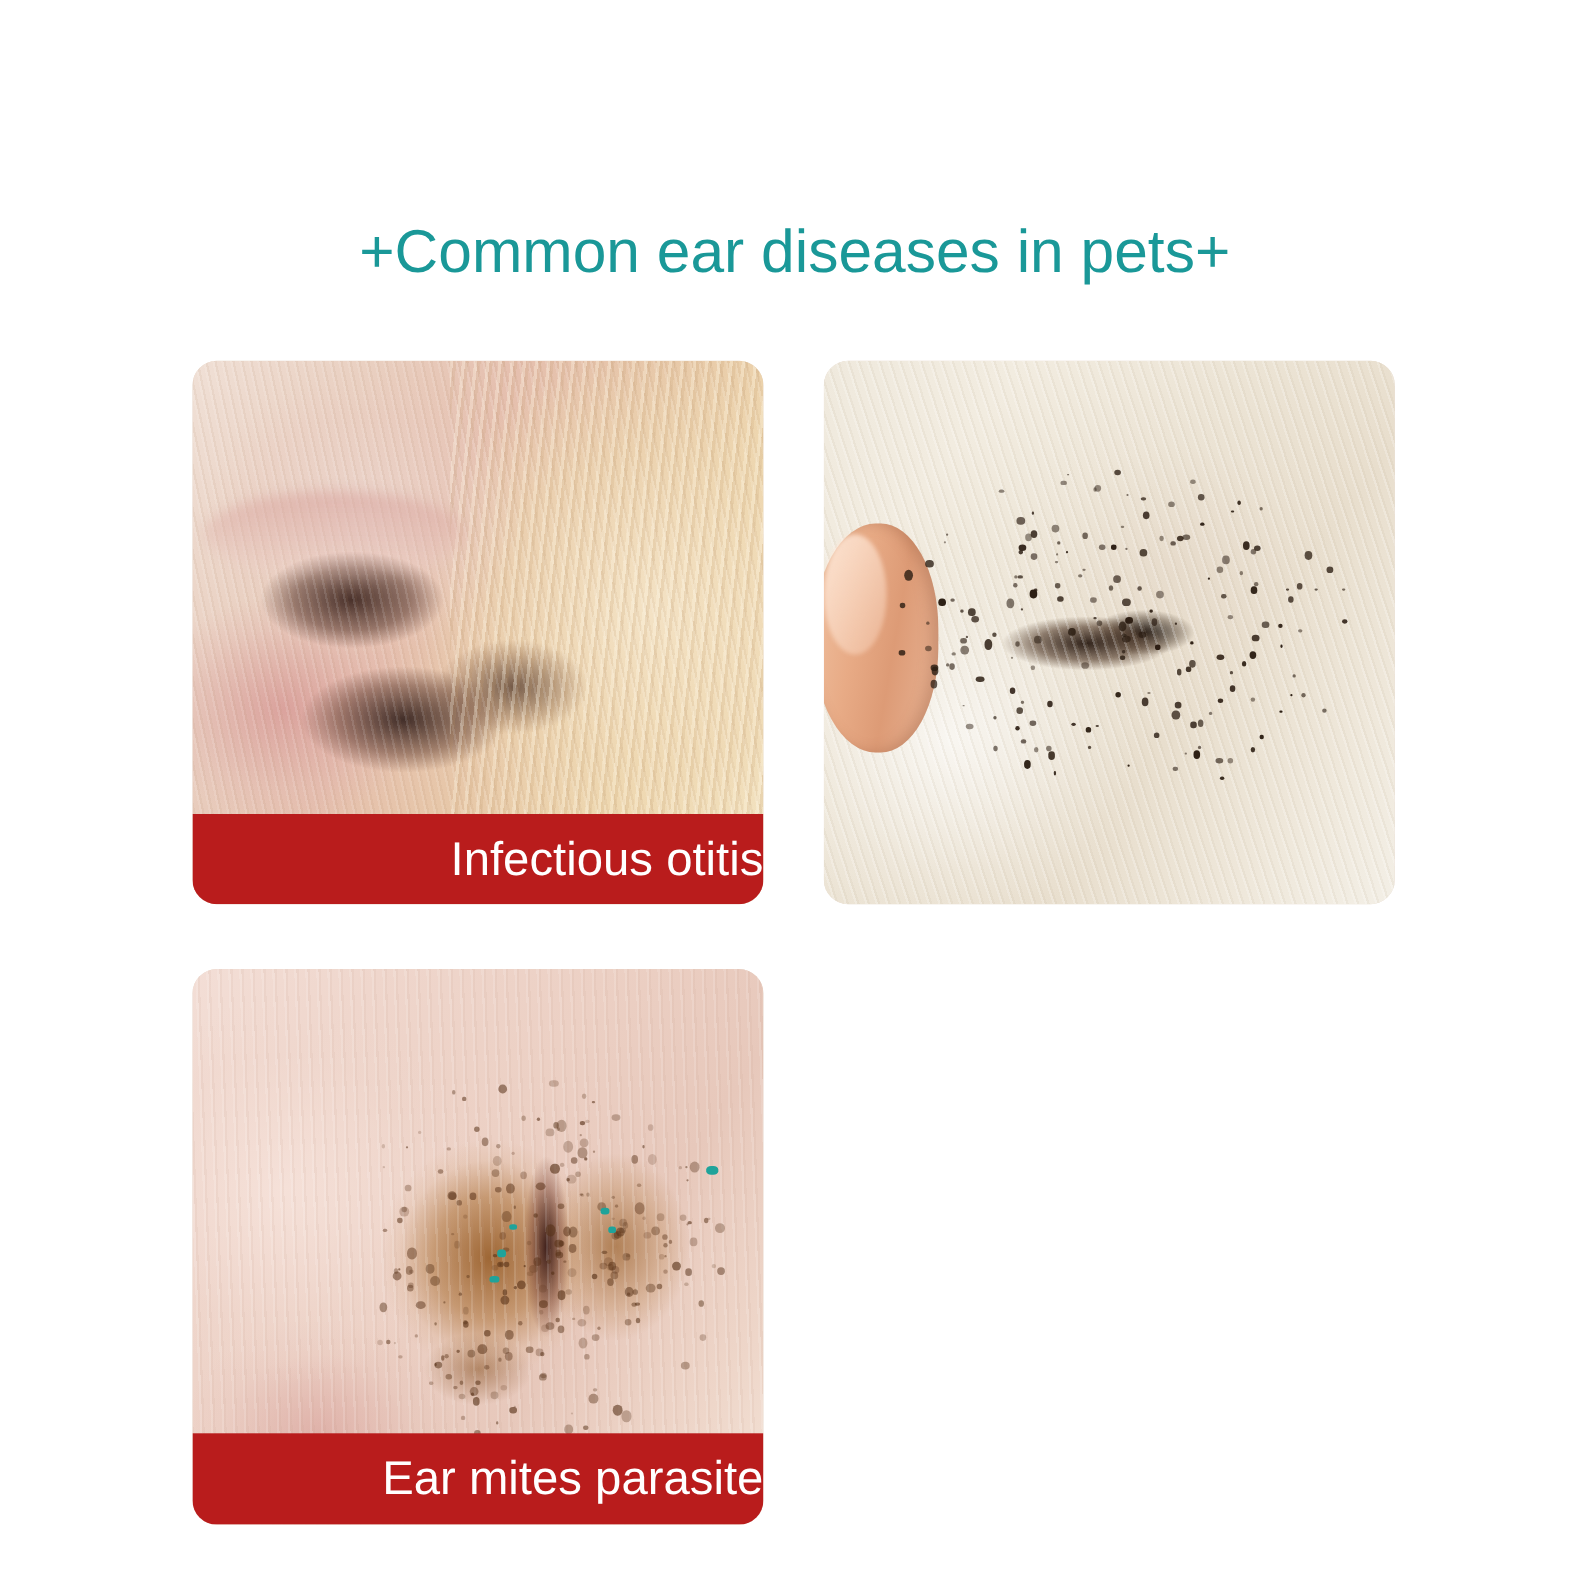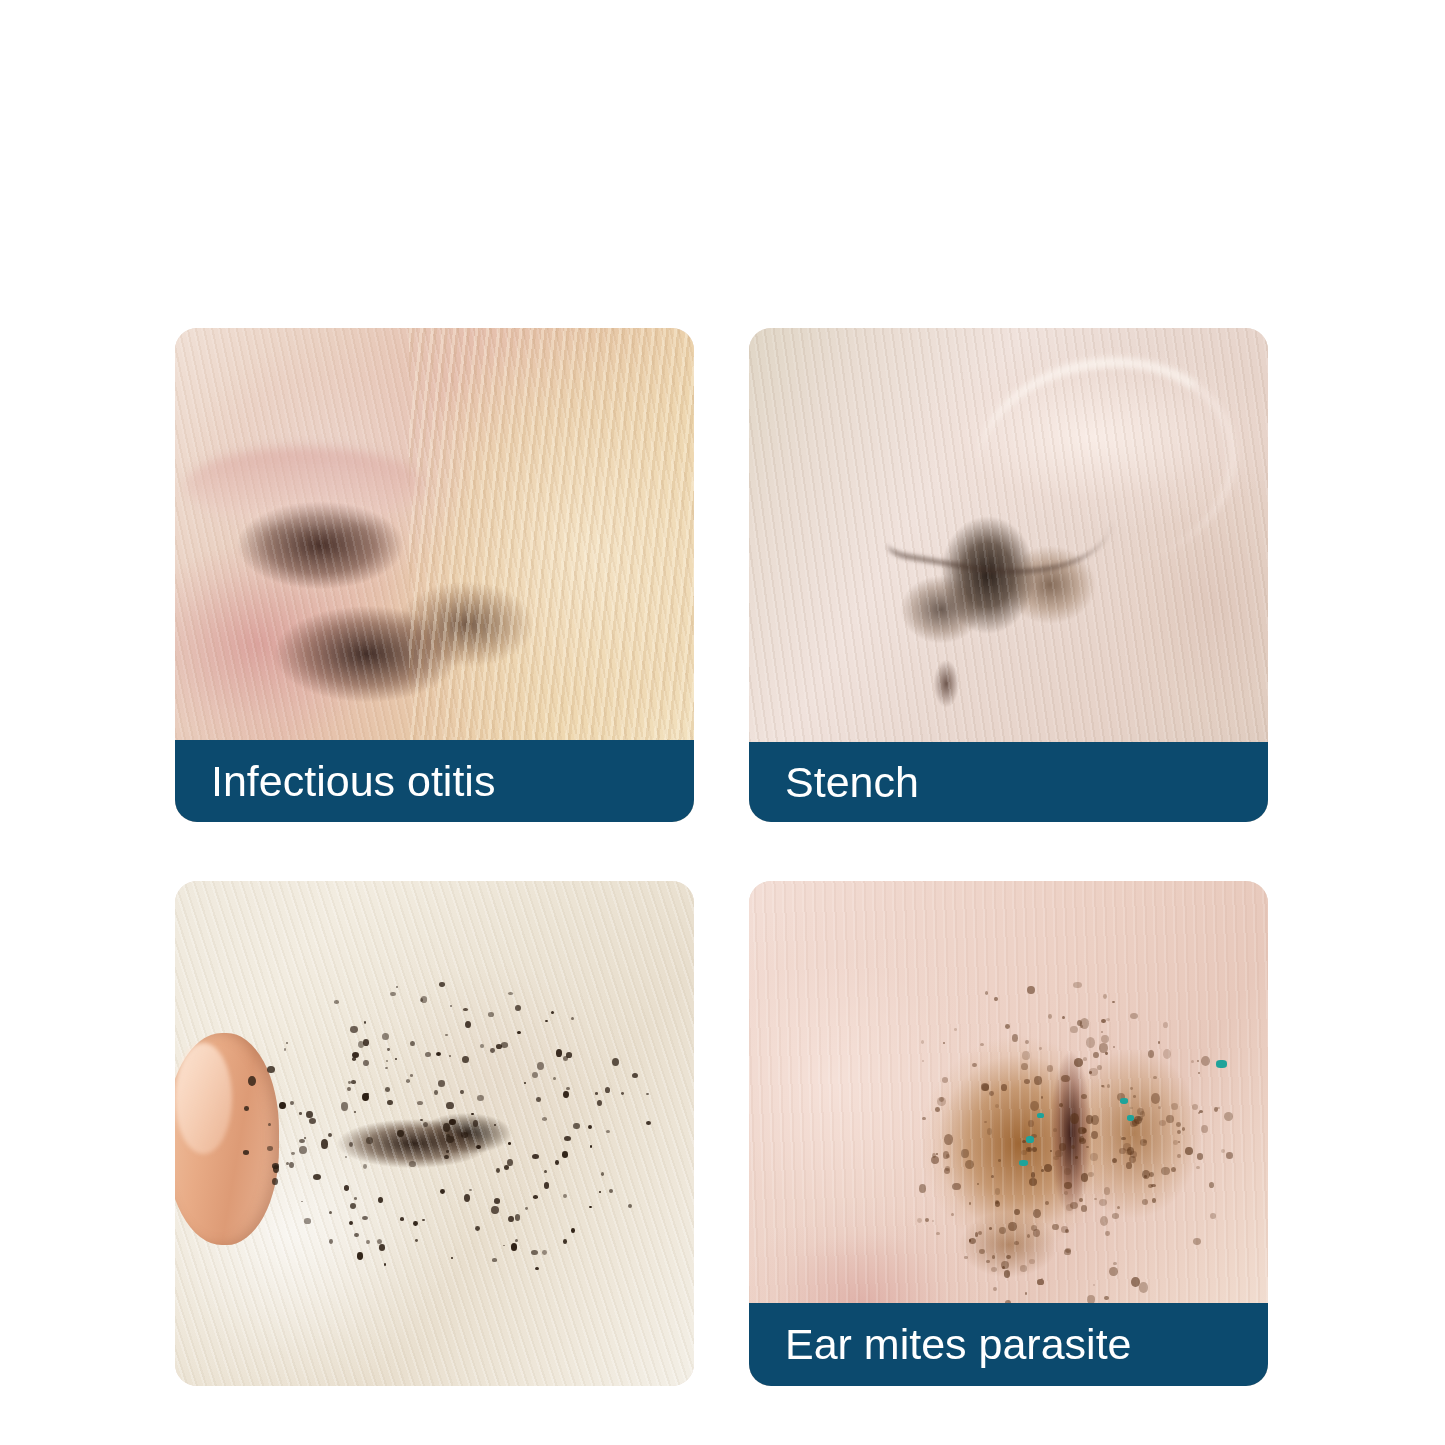--- a/index.html
+++ b/index.html
@@ -58,22 +58,22 @@
     border-radius:22px;
     overflow:hidden;
     background:#e7d9cd;
   }
   .card-photo {
     position:absolute; inset:0;
     overflow:hidden;
   }
   .caption {
     position:absolute; left:0; right:0; bottom:0;
-    background:#0c4a6e;
-    display:flex; align-items:center; justify-content:flex-start;
+    background:#b91c1c;
+    display:flex; align-items:center; justify-content:flex-end;
     text-align:center;
     padding-left:36px;
   }
   .caption-text {
     color:#ffffff;
     font-weight:400;
     white-space:nowrap;
     font-family:"Liberation Sans", sans-serif;
   }
   .cap-h1 { height:82px; }
@@ -200,44 +200,37 @@
     position:absolute; inset:0;
     background:repeating-linear-gradient(88deg, rgba(255,255,255,.14) 0 2px, rgba(190,150,130,.10) 2px 4px, rgba(0,0,0,0) 4px 10px);
   }
 </style>
 </head>
 <body>
 
 <div class="page">
 
 
+  <div class="subtitle-wrap">
+    <div class="subtitle">+Common ear diseases in pets+</div>
+  </div>
 
   <div class="cards">
 
     <div class="card">
       <div class="card-photo p1">
         <div class="fur"></div>
         <div class="fur2"></div>
         <div class="fold"></div>
       </div>
       <div class="caption cap-h1">
         <span class="caption-text">Infectious otitis</span>
       </div>
     </div>
 
-    <div class="card">
-      <div class="card-photo p2">
-        <div class="fur"></div>
-        <div class="rim"></div>
-        <div class="crease"></div>
-      </div>
-      <div class="caption cap-h2">
-        <span class="caption-text">Stench</span>
-      </div>
-    </div>
 
     <div class="card">
       <div class="card-photo p3">
         <div class="fur"></div>
         <div class="finger"></div>
         <div class="finger-nail"></div>
         <div class="specks">
             <i style="left: 25.3259%; top: 45.5404%; width: 6.30017px; height: 7.25647px; opacity: 0.81;"></i>
             <i style="left: 84.2237%; top: 35.1206%; width: 7.11765px; height: 7.90918px; opacity: 0.75;"></i>
             <i style="left: 73.3163%; top: 33.2311%; width: 6.73942px; height: 8.10959px; opacity: 0.93;"></i>

